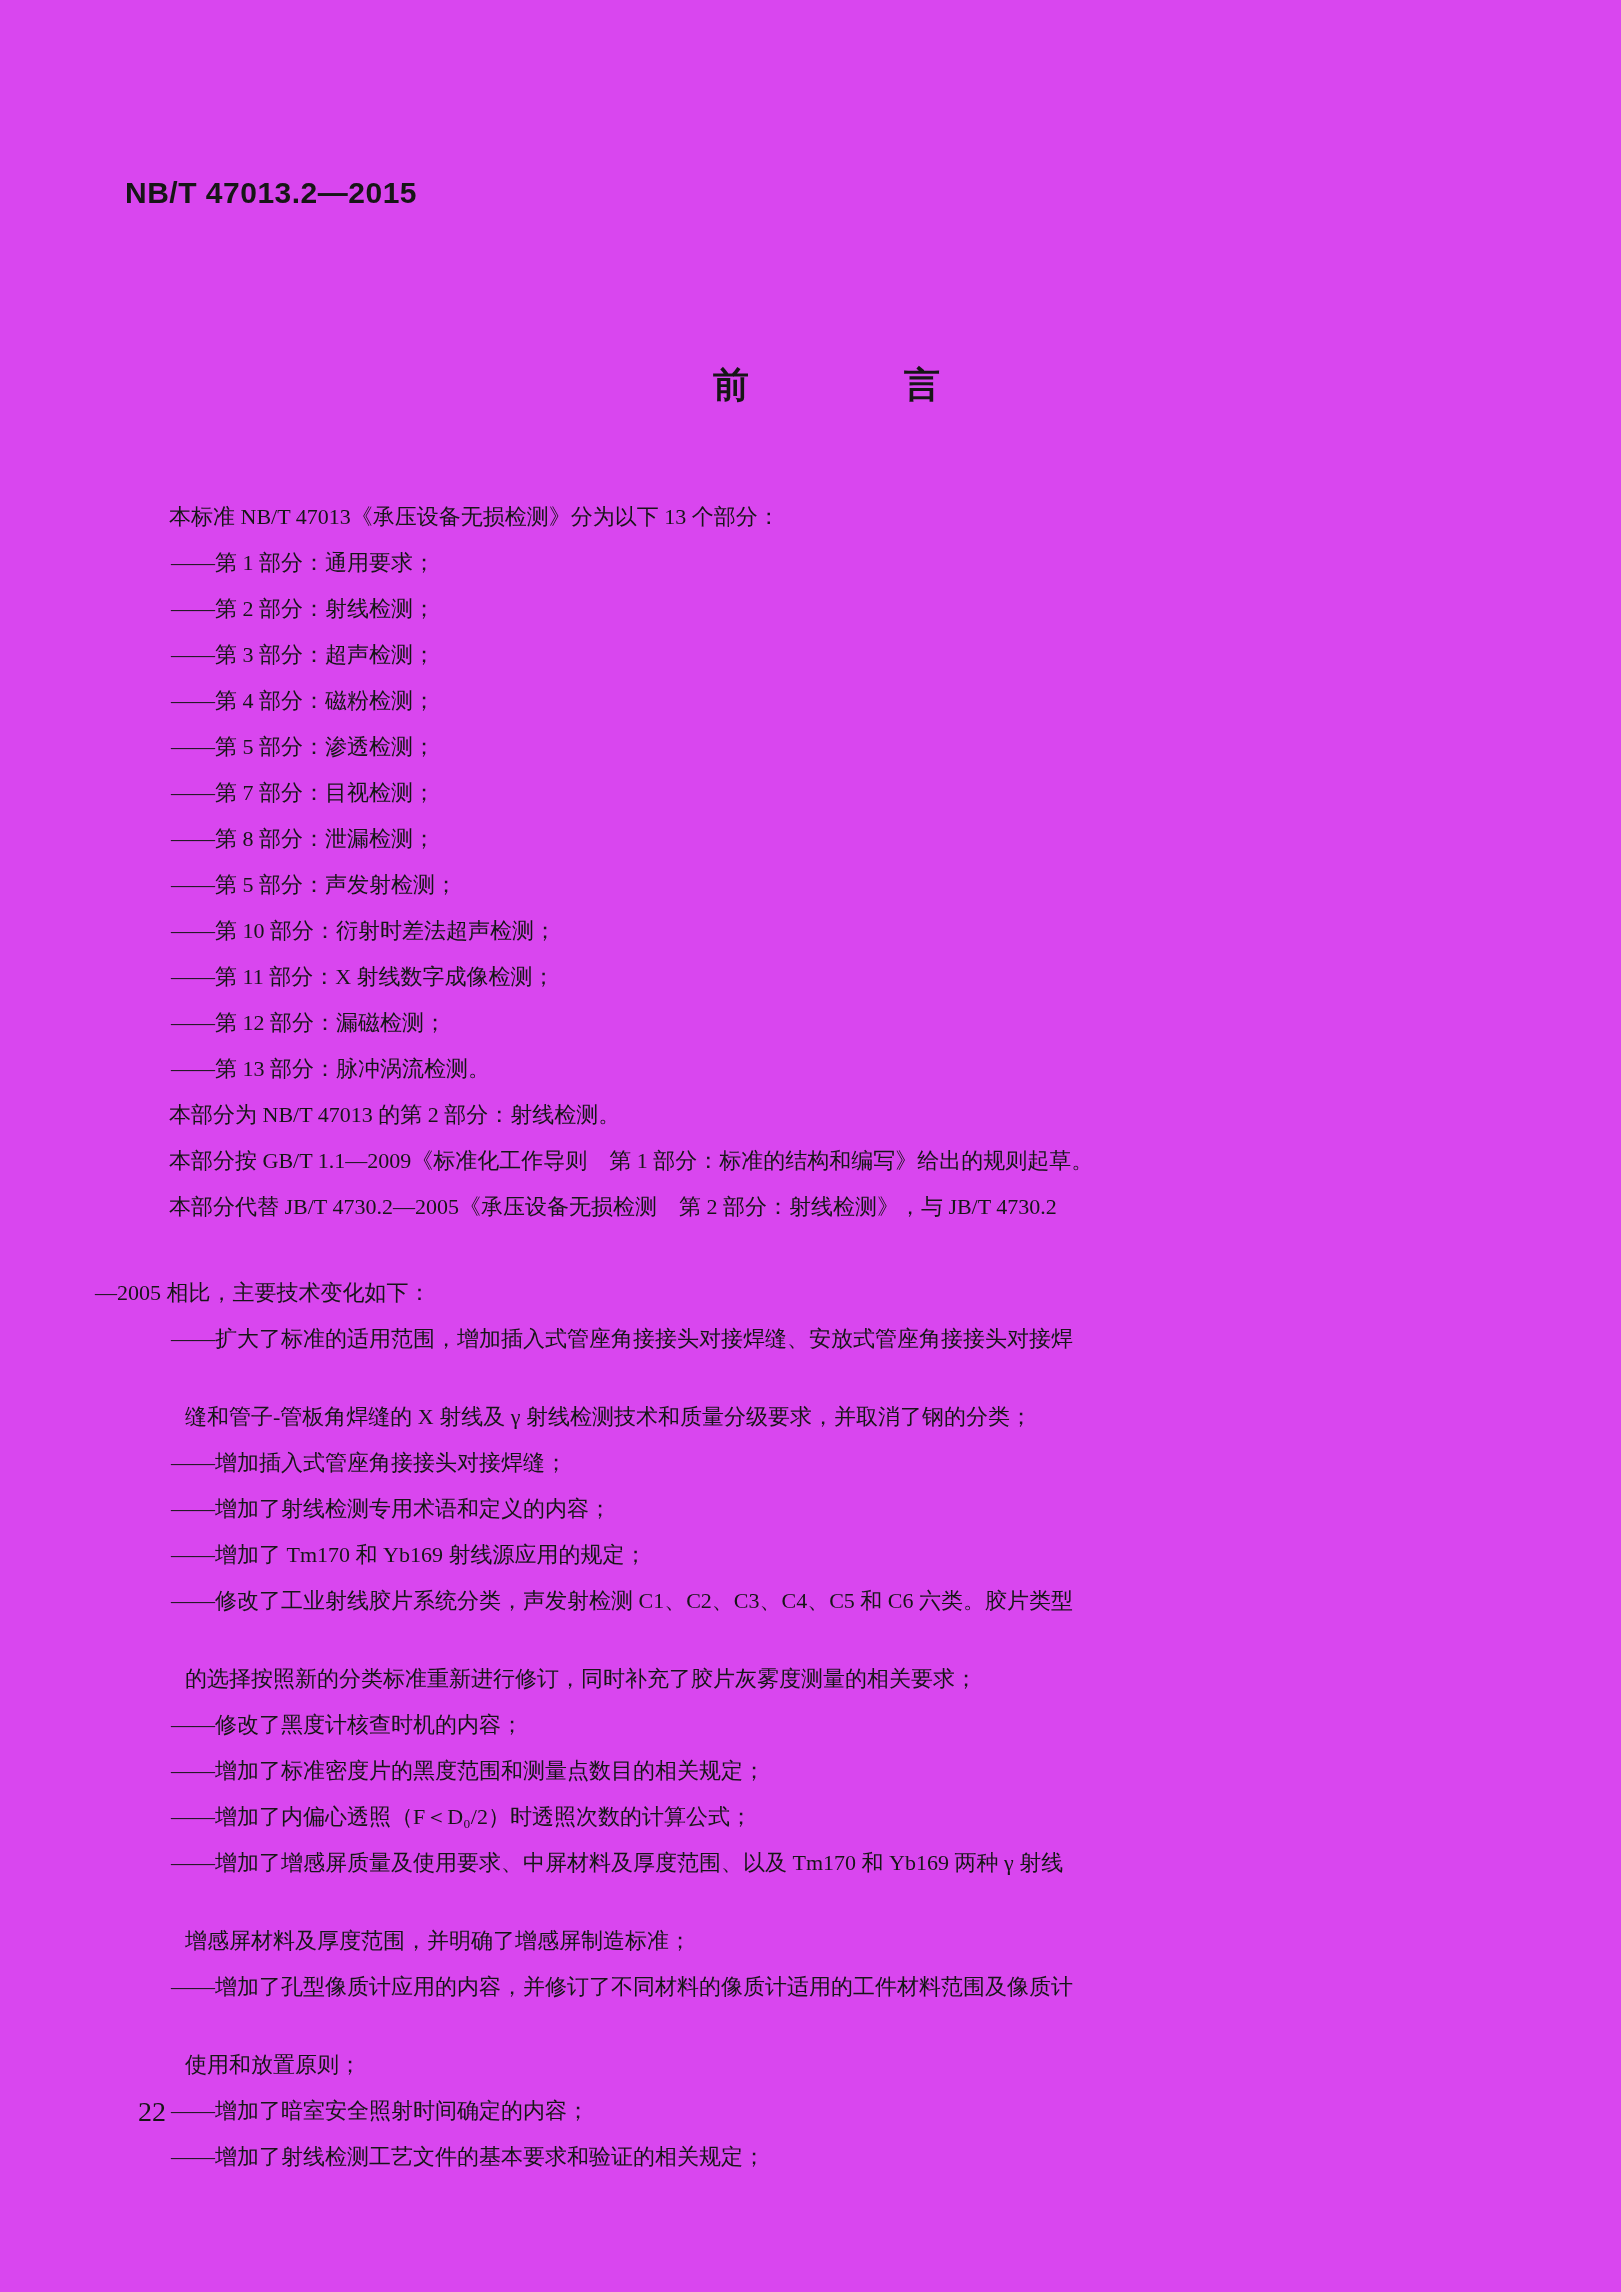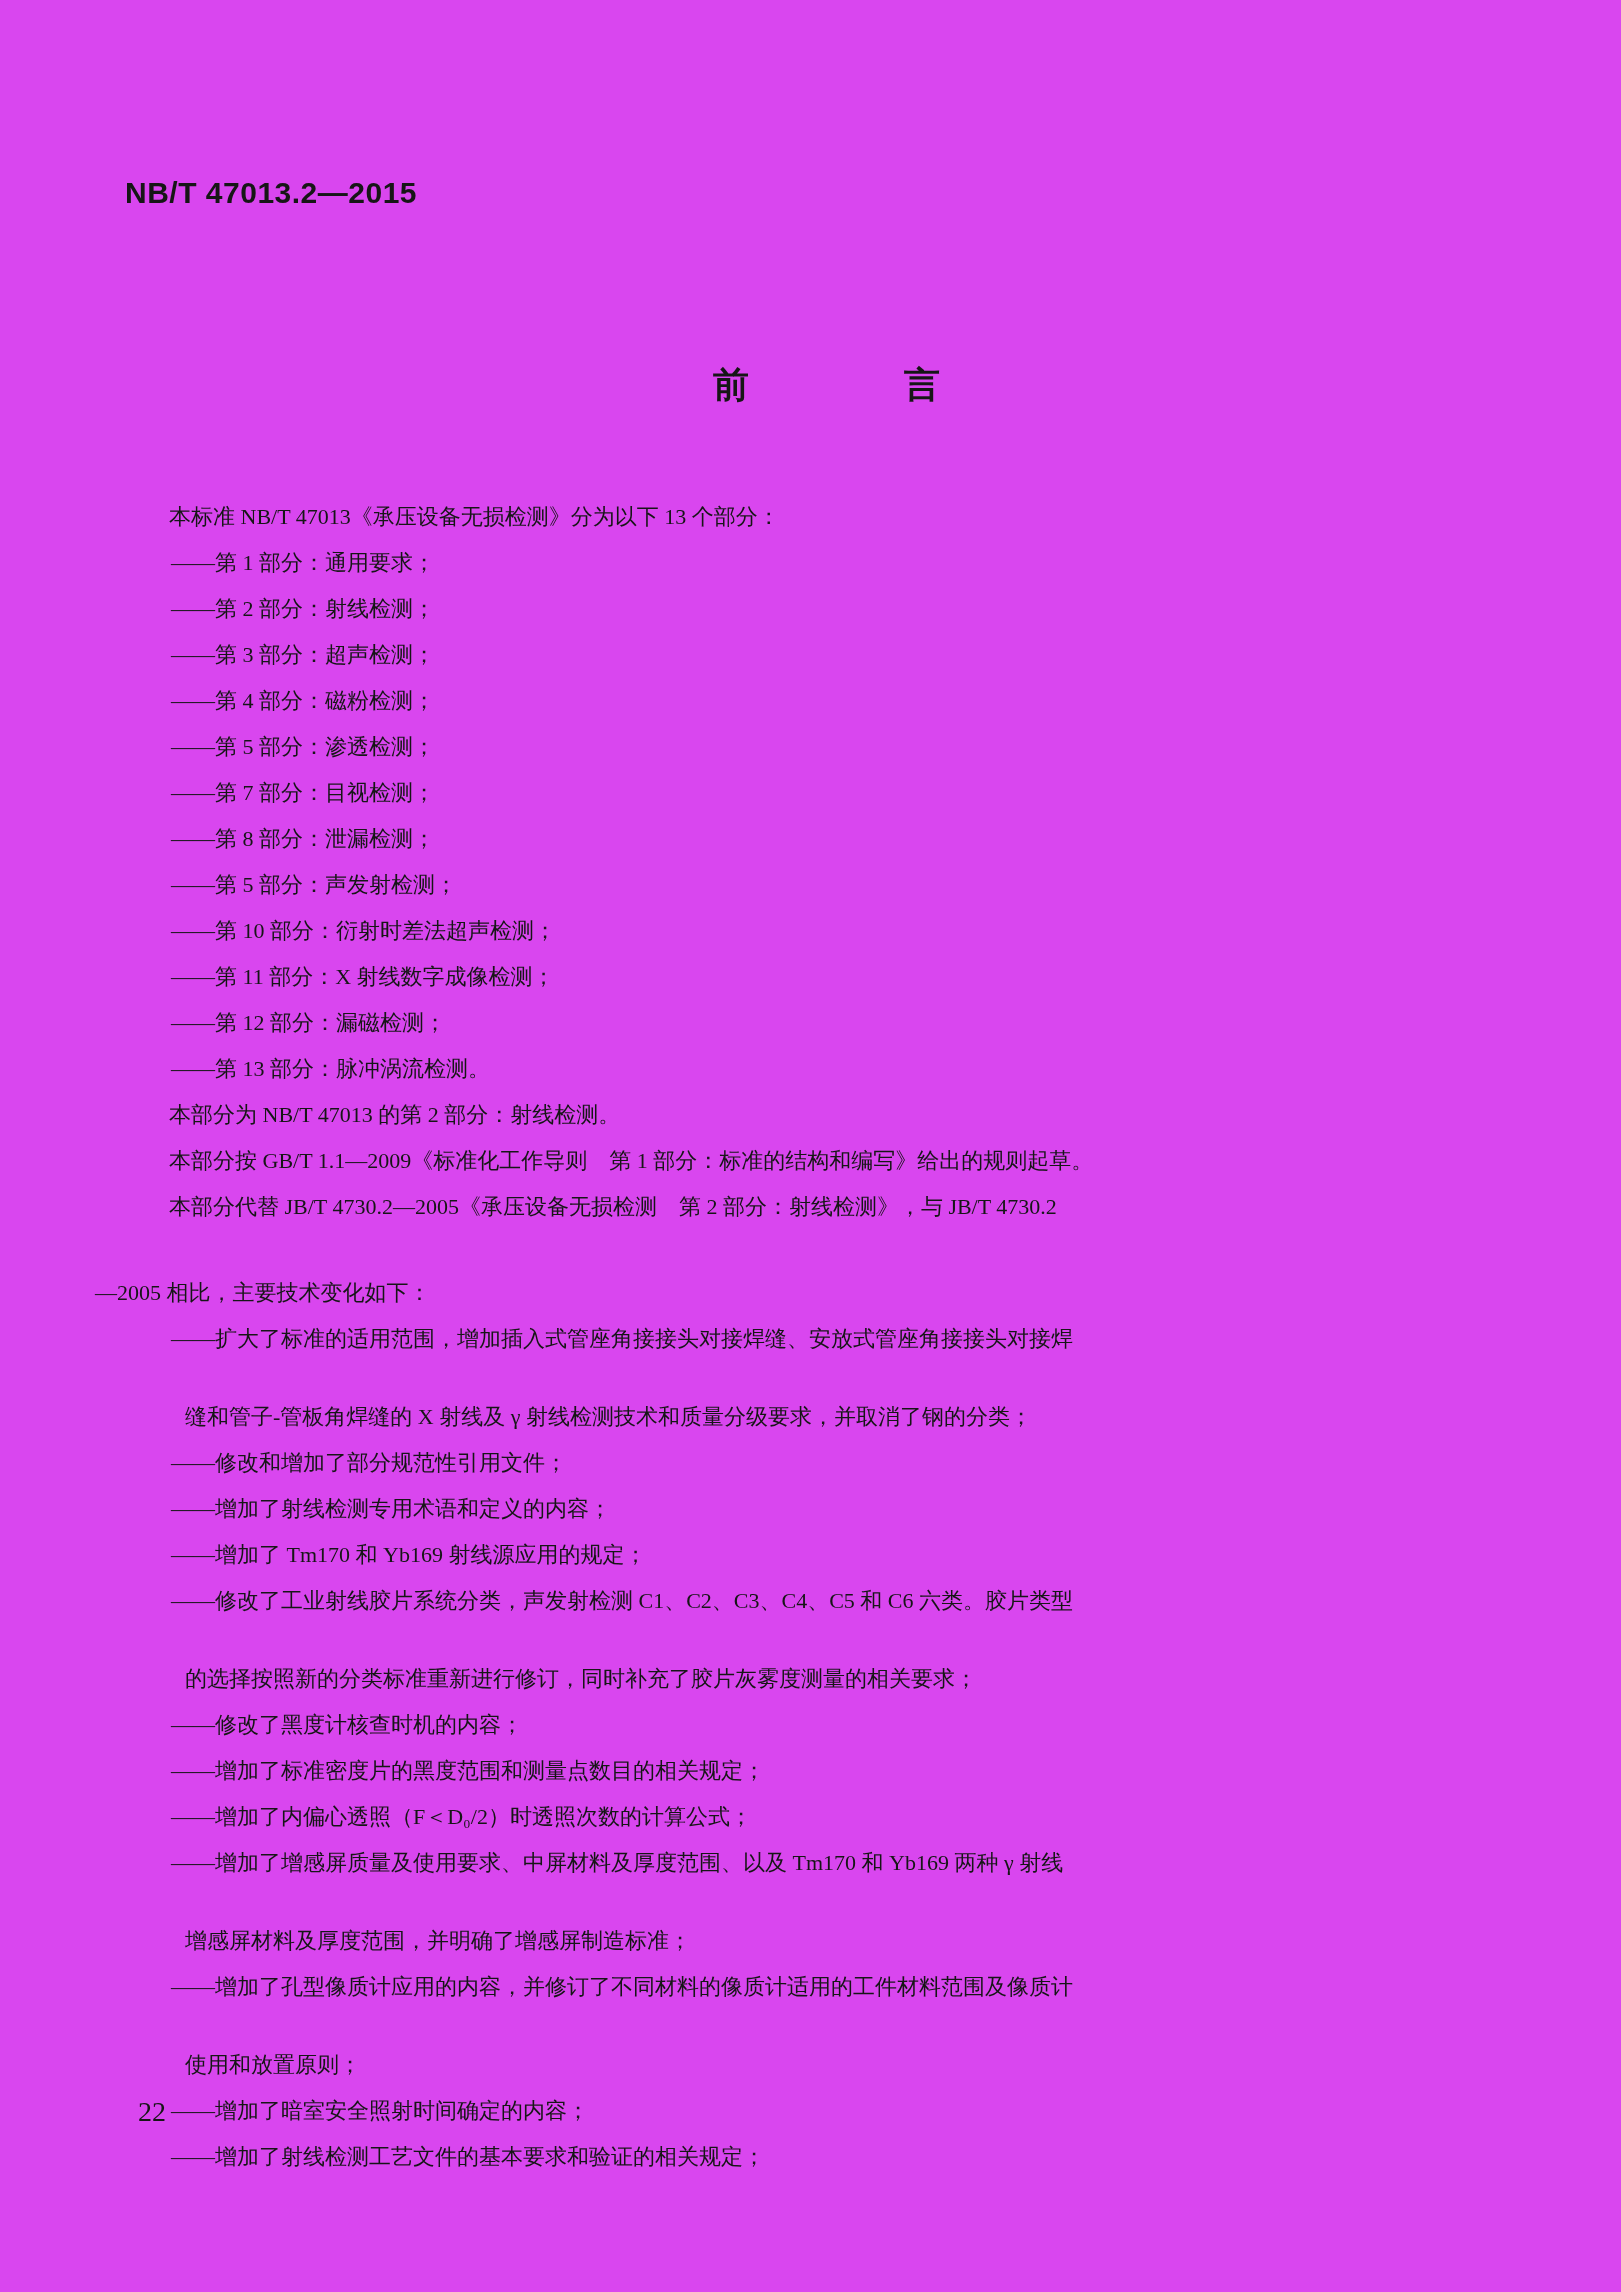--- a/index.html
+++ b/index.html
@@ -90,21 +90,21 @@
       <div class="line line-part">——第 10 部分：衍射时差法超声检测；</div>
       <div class="line line-part">——第 11 部分：X 射线数字成像检测；</div>
       <div class="line line-part">——第 12 部分：漏磁检测；</div>
       <div class="line line-part">——第 13 部分：脉冲涡流检测。</div>
       <div class="line line-indent">本部分为 NB/T 47013 的第 2 部分：射线检测。</div>
       <div class="line line-indent">本部分按 GB/T 1.1—2009《标准化工作导则　第 1 部分：标准的结构和编写》给出的规则起草。</div>
       <div class="line line-indent">本部分代替 JB/T 4730.2—2005《承压设备无损检测　第 2 部分：射线检测》，与 JB/T 4730.2</div>
       <div class="line line-flush">—2005 相比，主要技术变化如下：</div>
       <div class="line line-change">——扩大了标准的适用范围，增加插入式管座角接接头对接焊缝、安放式管座角接接头对接焊</div>
       <div class="line line-cont">缝和管子-管板角焊缝的 X 射线及 γ 射线检测技术和质量分级要求，并取消了钢的分类；</div>
-      <div class="line line-change">——修改和增加了部分规范性引用文件；</div>
+      <div class="line line-change">——增加插入式管座角接接头对接焊缝；</div>
       <div class="line line-change">——增加了射线检测专用术语和定义的内容；</div>
       <div class="line line-change">——增加了 Tm170 和 Yb169 射线源应用的规定；</div>
       <div class="line line-change">——修改了工业射线胶片系统分类，声发射检测 C1、C2、C3、C4、C5 和 C6 六类。胶片类型</div>
       <div class="line line-cont">的选择按照新的分类标准重新进行修订，同时补充了胶片灰雾度测量的相关要求；</div>
       <div class="line line-change">——修改了黑度计核查时机的内容；</div>
       <div class="line line-change">——增加了标准密度片的黑度范围和测量点数目的相关规定；</div>
       <div class="line line-change">——增加了内偏心透照（F＜D₀/2）时透照次数的计算公式；</div>
       <div class="line line-change">——增加了增感屏质量及使用要求、中屏材料及厚度范围、以及 Tm170 和 Yb169 两种 γ 射线</div>
       <div class="line line-cont">增感屏材料及厚度范围，并明确了增感屏制造标准；</div>
       <div class="line line-change">——增加了孔型像质计应用的内容，并修订了不同材料的像质计适用的工件材料范围及像质计</div>

